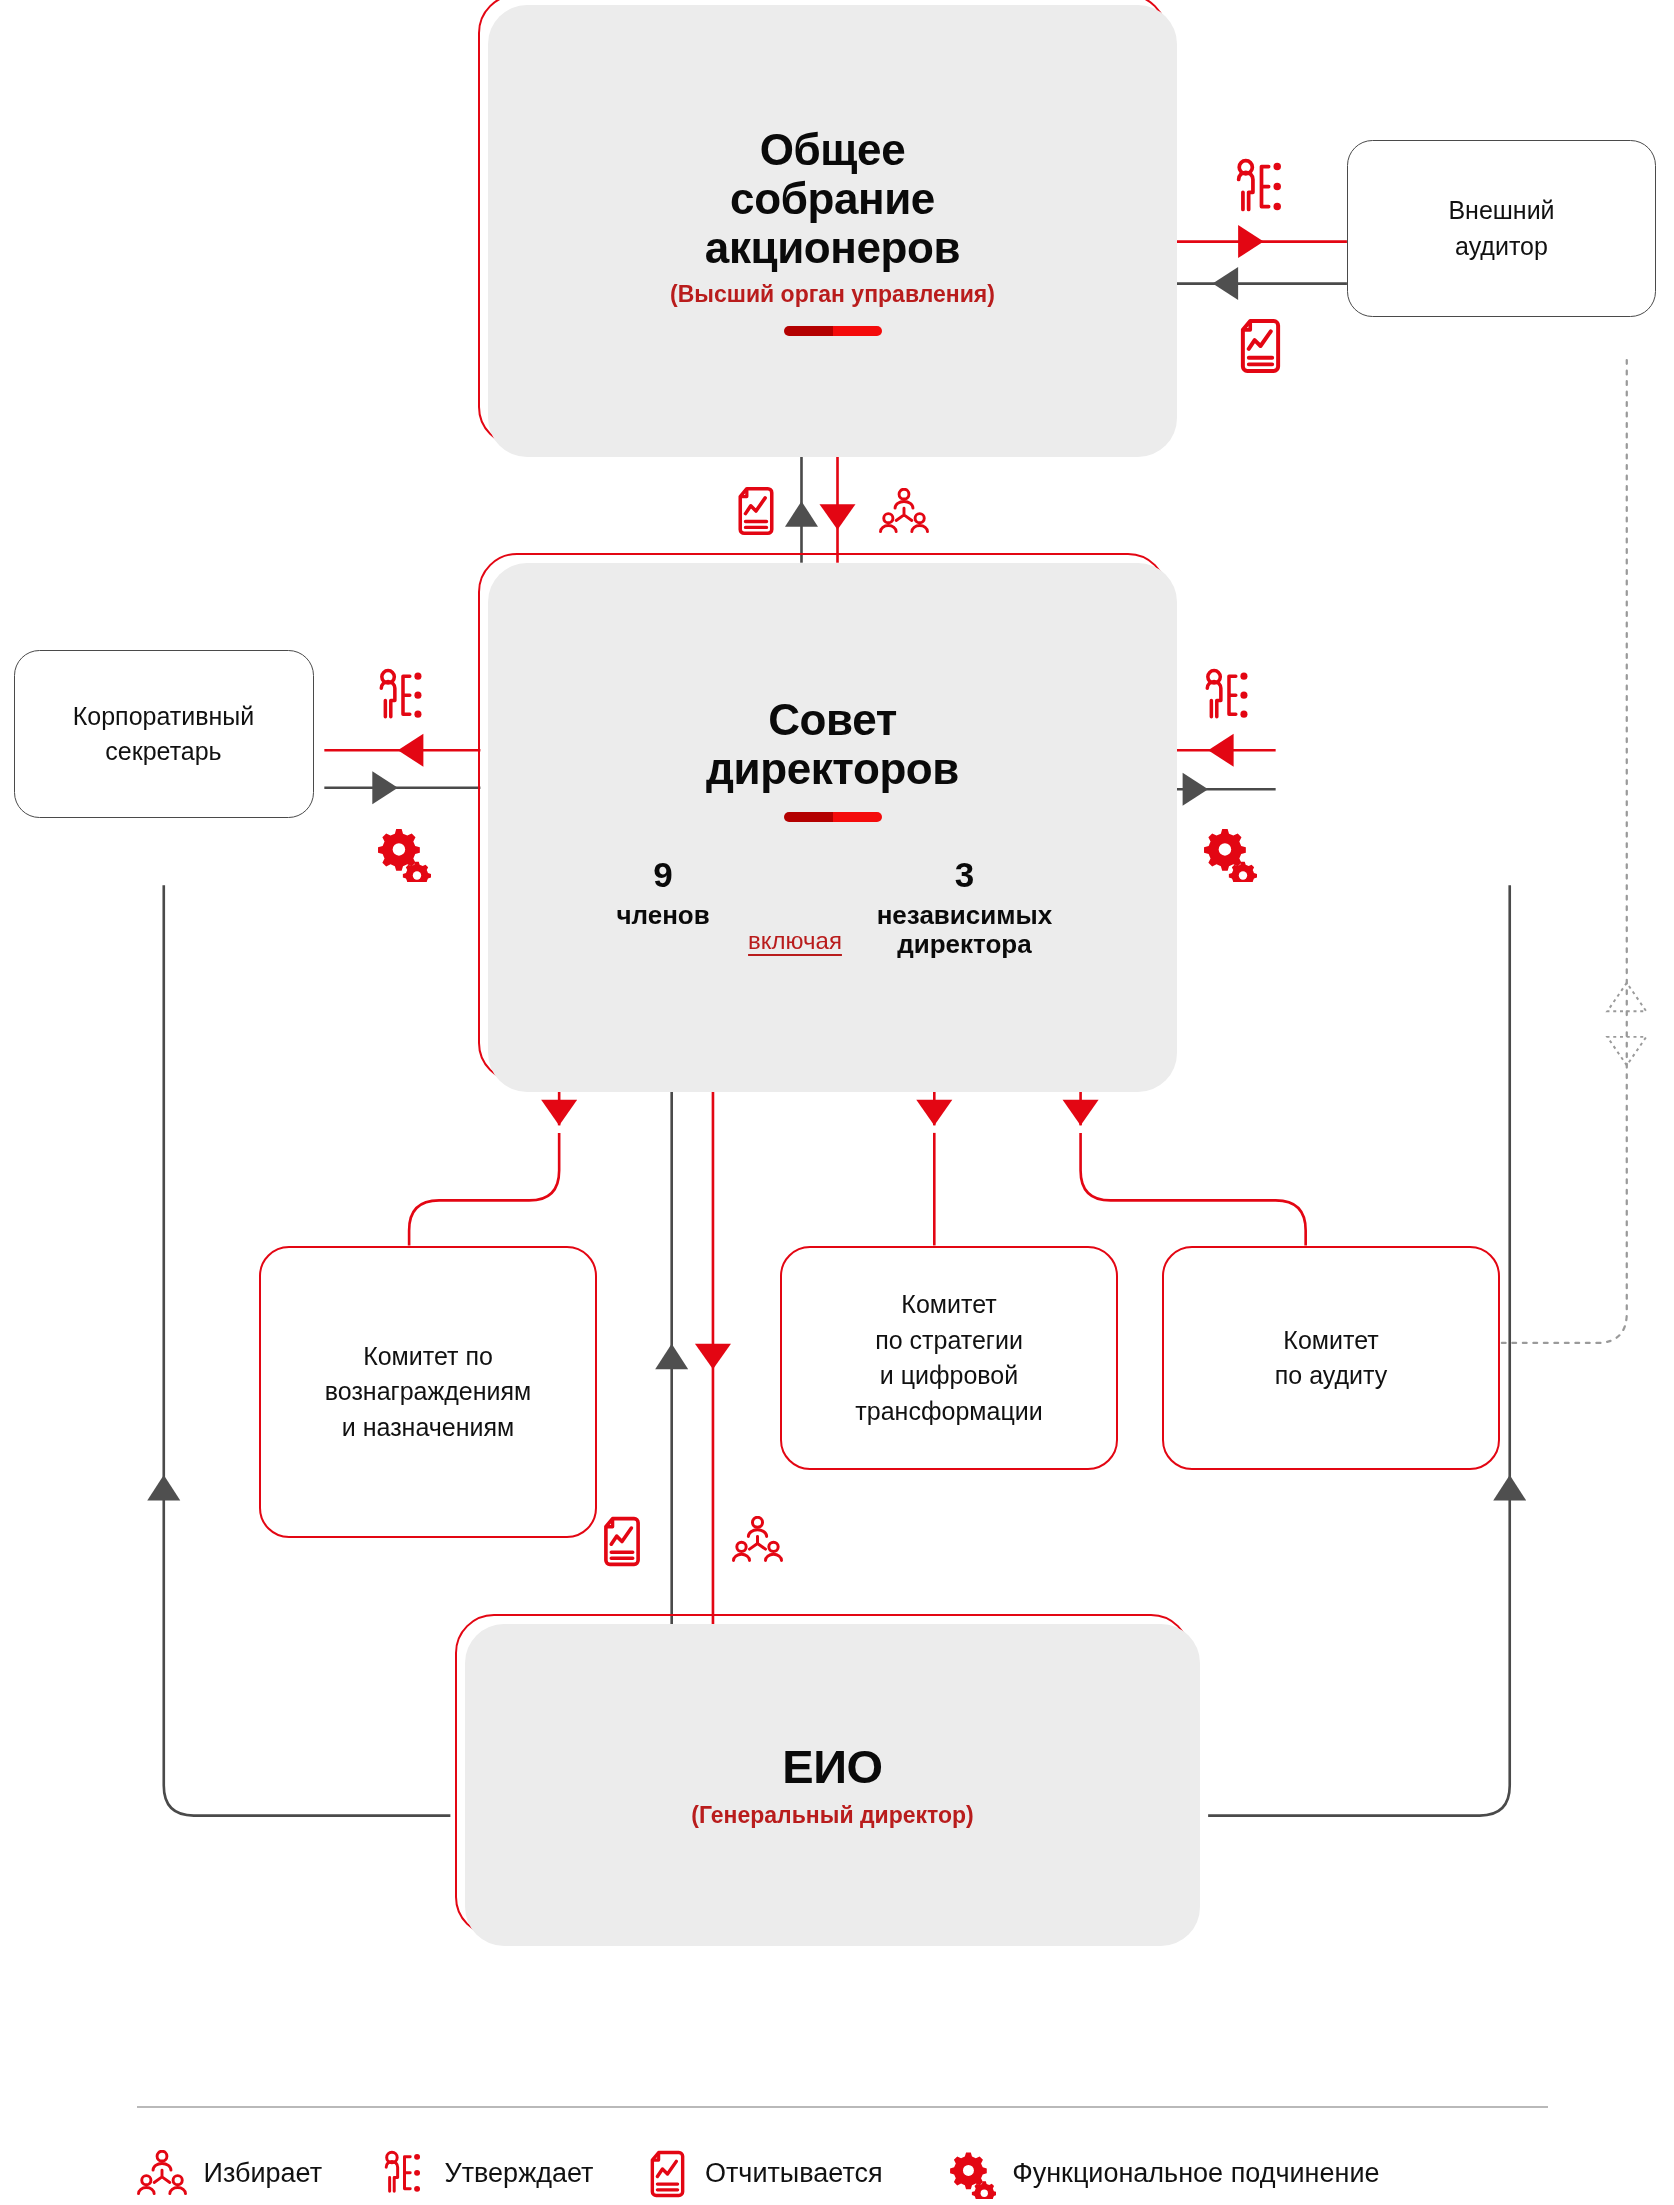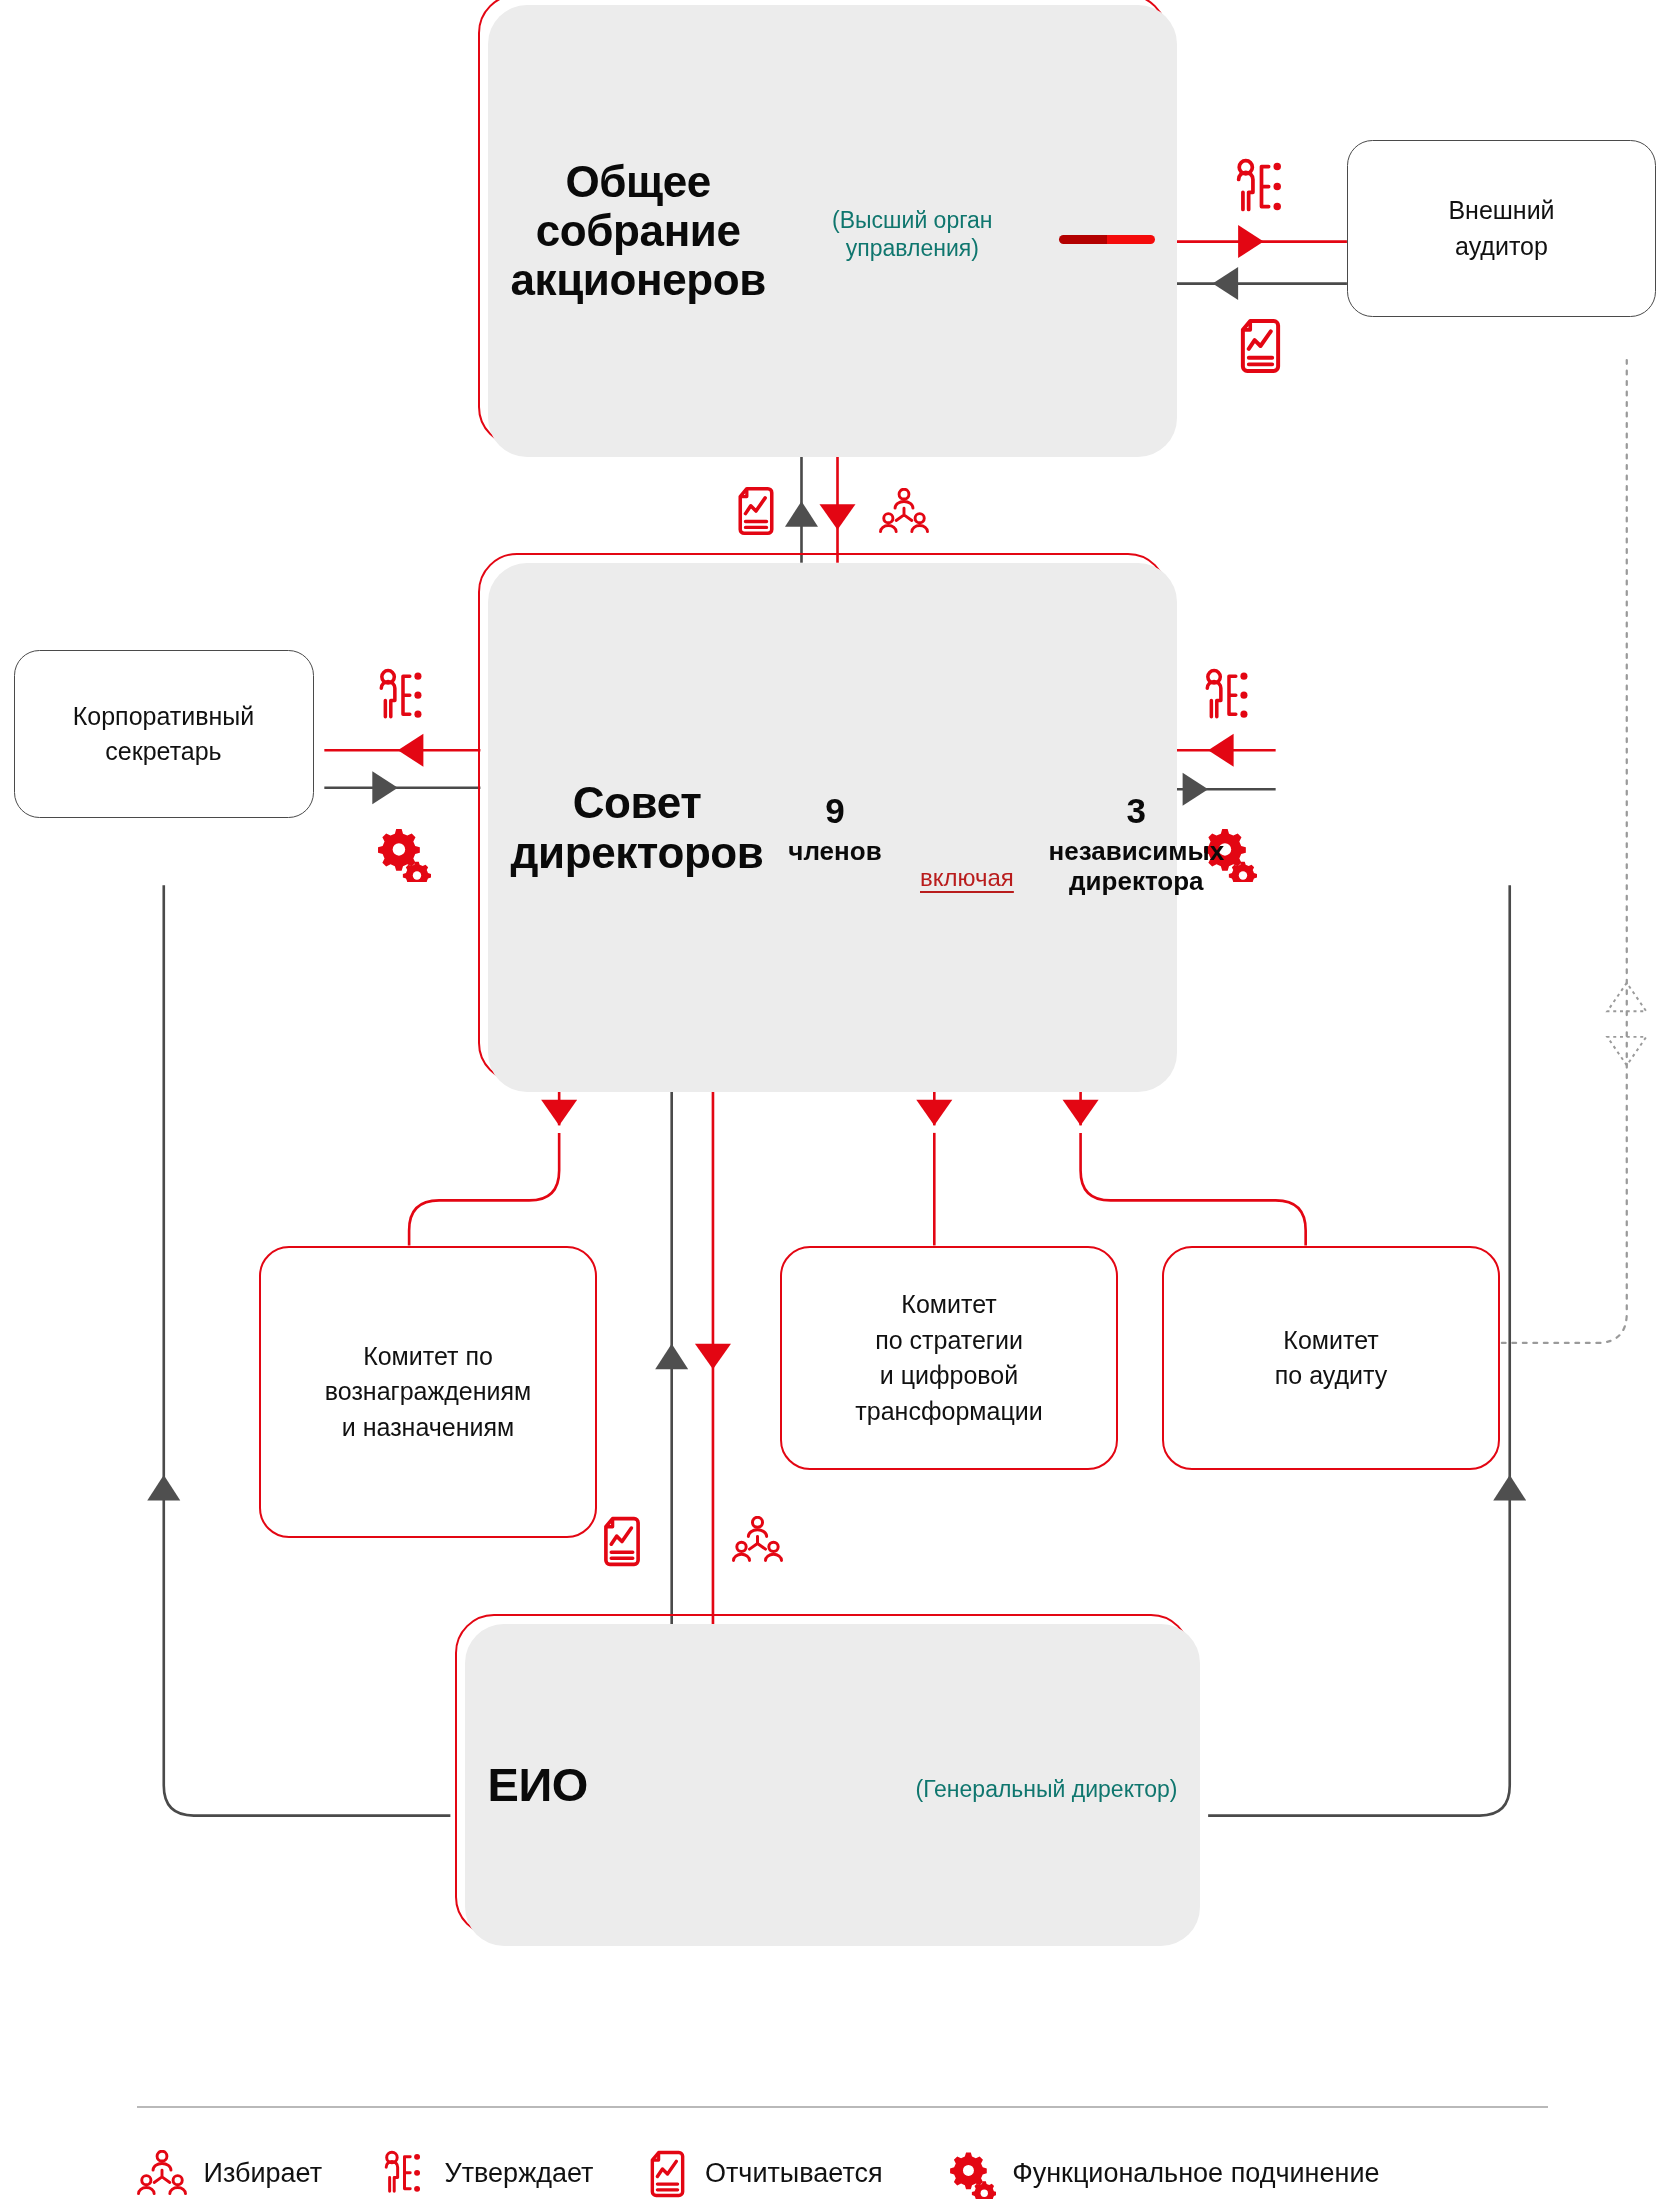--- a/index.html
+++ b/index.html
@@ -41,23 +41,23 @@
     box-sizing:border-box;
     z-index:0;
   }
   .node.primary .card{
     position:relative;
     z-index:1;
     width:100%;height:100%;
     background:#ececec;
     border-radius:39px;
     display:flex;
-    flex-direction:row;
+    flex-direction:column;
     align-items:center;
-    justify-content:space-between;
+    justify-content:center;
     box-sizing:border-box;
     padding:7.5px 22.5px;
   }
   .node.outline{
     border:1.9px solid #4a4a4a;
     border-radius:25.5px;
     background:#fff;
     padding:23px;
   }
   .node.redline{
@@ -70,22 +70,22 @@
   .ttl{
     font-size:42px;
     font-weight:700;
     line-height:1.12;
     color:#0a0a0a;
     letter-spacing:-0.4px;
   }
   .ttl.big{font-size:44px;}
   .sub{
     font-size:23px;
-    font-weight:400;
-    color:#0f766e;
+    font-weight:700;
+    color:#b91c1c;
     line-height:1.22;
     margin-top:7.5px;
   }
   .plainlbl{
     font-size:25px;
     font-weight:400;
     color:#111;
     line-height:1.42;
   }
   .redbar{

